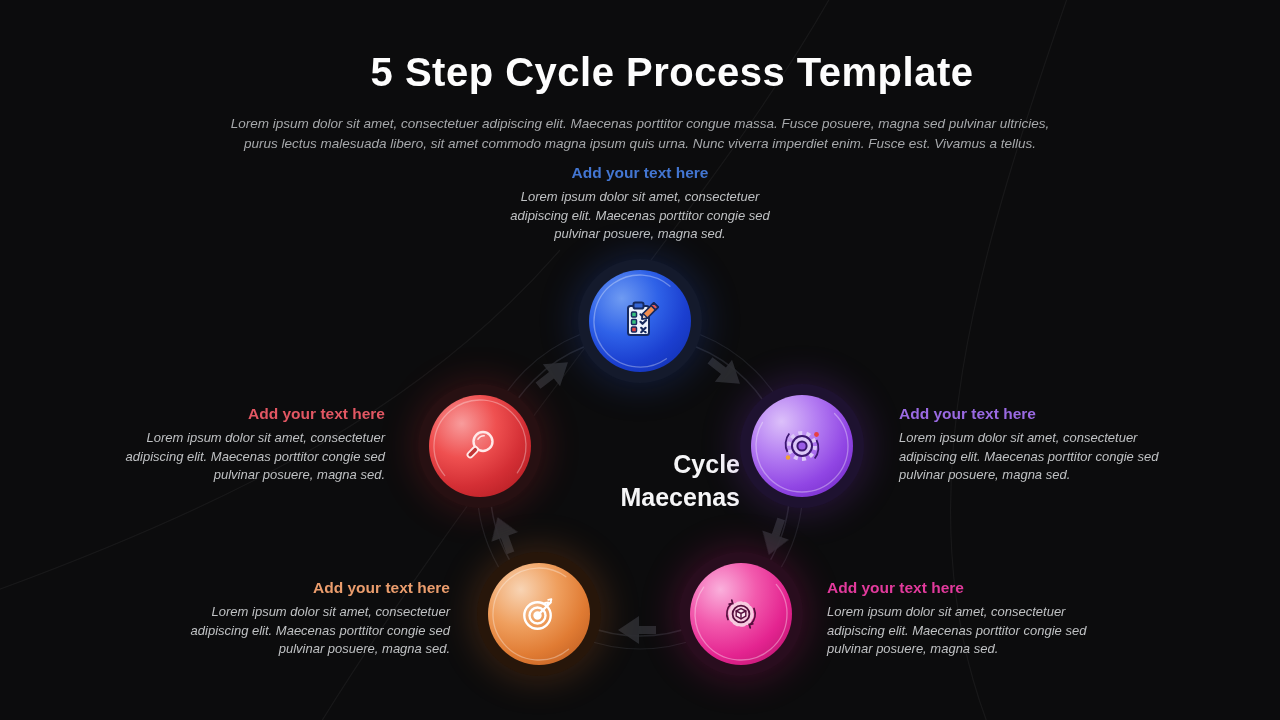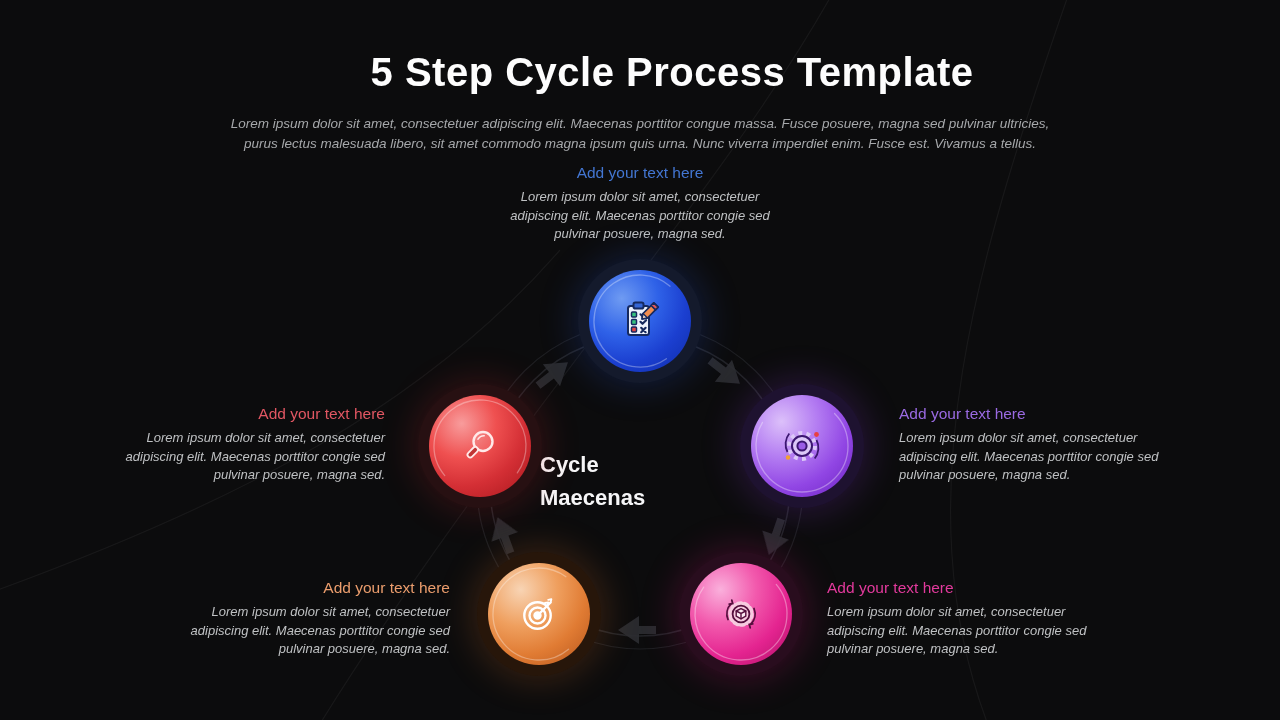--- a/index.html
+++ b/index.html
@@ -13,34 +13,34 @@
   
   .title{
     position:absolute;top:50px;left:0;width:1280px;text-align:center;
     font-size:40px;font-weight:800;color:#fdfdfd;letter-spacing:.5px;margin:0;padding-left:32px;
   }
   .subtitle{
     position:absolute;top:114px;left:0;width:1280px;text-align:center;
     font-size:13.5px;font-style:italic;color:#a6a8ab;line-height:19.5px;
   }
   .step-text{position:absolute;}
-  .step-text .heading{font-size:15.5px;font-weight:400;line-height:20px;margin:0 0 5px 0;}
+  .step-text .heading{font-size:15.5px;font-weight:700;line-height:20px;margin:0 0 5px 0;}
   .step-text .body{font-size:13px;font-style:italic;color:#bfc1c3;line-height:18.5px;margin:0;}
   .align-r{text-align:right;}
   .align-l{text-align:left;}
   .align-c{text-align:center;}
   .st-top{top:163px;left:500px;width:280px;}
   .st-left{top:404px;left:123px;width:262px;}
   .st-right{top:404px;left:899px;width:262px;}
   .st-bl{top:578px;left:188px;width:262px;}
   .st-br{top:578px;left:827px;width:262px;}
 
   .center-label{
-    position:absolute;top:448px;left:540px;width:200px;text-align:left;
-    font-size:22px;font-weight:700;color:#f6f6f7;line-height:33px;
+    position:absolute;top:448px;left:540px;width:200px;text-align:right;
+    font-size:25px;font-weight:700;color:#f6f6f7;line-height:33px;
   }
 
   
   .ring-layer{position:absolute;top:0;left:0;}
 
   
   .bubble{
     position:absolute;width:124px;height:124px;border-radius:50%;
   }
   .sphere{

